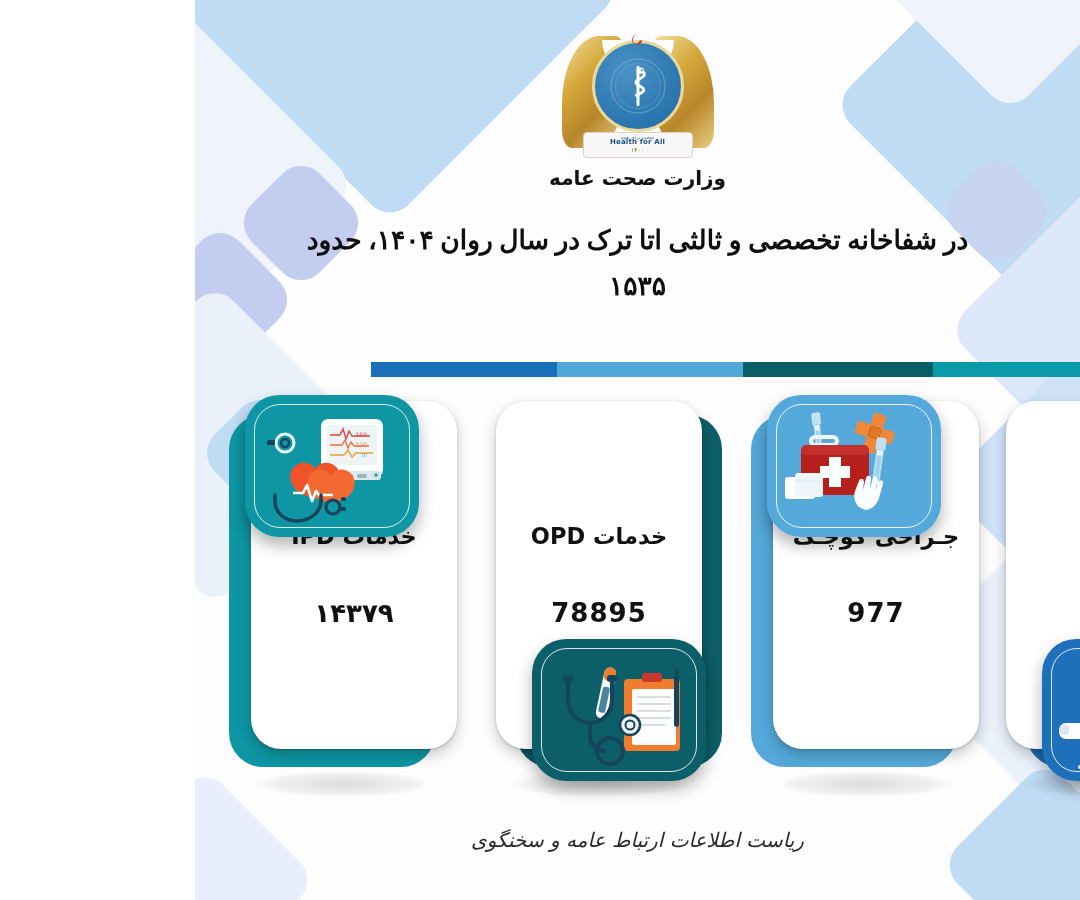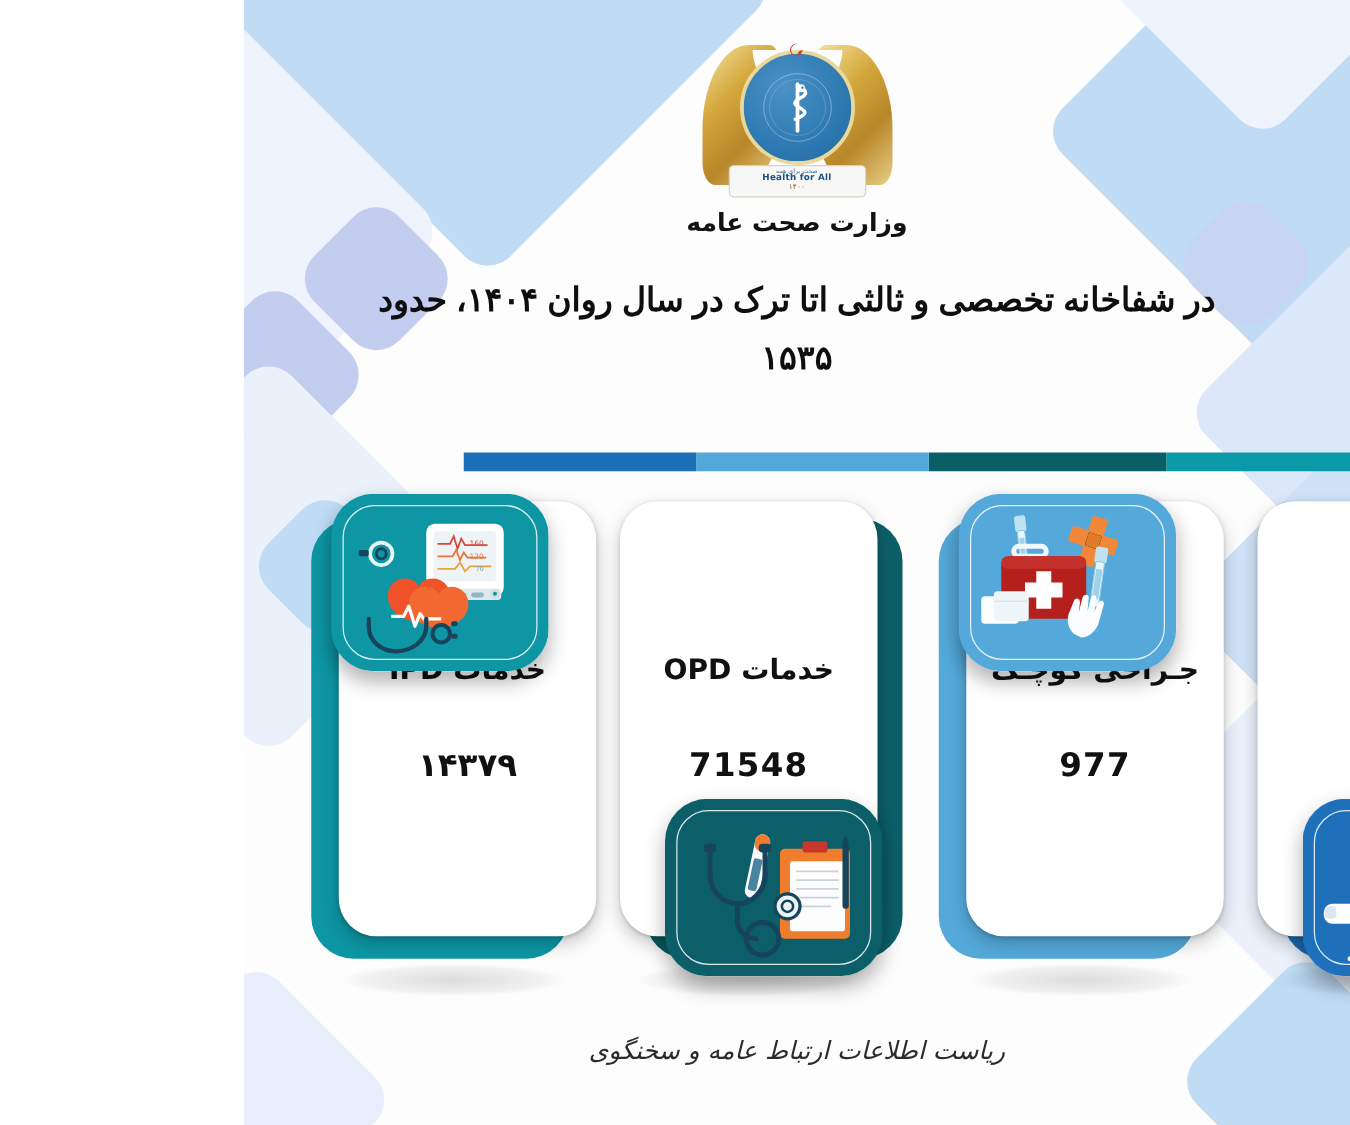--- a/index.html
+++ b/index.html
@@ -66,21 +66,21 @@
     font-family: "DejaVu Sans", sans-serif; font-weight: bold;
     letter-spacing: -1px;
   }
 
   
   .headline {
     position: absolute; left: 95px; right: 95px; top: 218px;
     z-index: 3; text-align: center;
     font-size: 26.5px; font-weight: bold; color: #0e0e0e;
     line-height: 1.72; direction: rtl;
-    font-family: Liberation Sans, sans-serif;
+    font-family: Liberation Serif, serif;
   }
 
   
   .divider {
     position: absolute; top: 362px; left: 176px; width: 752px; height: 15px;
     display: flex; z-index: 3;
   }
   .divider span { height: 100%; display: block; }
   .divider span:nth-child(1) { width: 25.3%; }
   .divider span:nth-child(2) { width: 25.3%; }
@@ -201,21 +201,21 @@
 
   <div class="divider">
     <span style="background: rgb(10, 154, 168);"></span>
     <span style="background: rgb(10, 95, 102);"></span>
     <span style="background: rgb(82, 168, 216);"></span>
     <span style="background: rgb(26, 111, 184);"></span>
   </div>
 
   <div class="cards">
 
-    <div class="card" style="left:46px;">
+    <div class="card" style="left:26px;">
       <div class="card-frame" style="background: rgb(14, 150, 164);"></div>
       <div class="card-ellipse"></div>
       <div class="card-body">
         <div class="card-title">خدمات IPD</div>
         <div class="card-value">۱۴۳۷۹</div>
       </div>
       <div class="icon-tile icon-top">
         <svg viewBox="0 0 174 142" preserveAspectRatio="xMidYMid slice">
           <rect width="174" height="142" fill="#0e96a4"></rect>
           <g>
@@ -249,21 +249,21 @@
           <rect x="22" y="45" width="8" height="5" rx="1.6" fill="#15445c"></rect>
         </svg>
       </div>
     </div>
 
     <div class="card flip" style="left:293px;">
       <div class="card-frame" style="background: rgb(12, 95, 104);"></div>
       <div class="card-ellipse" style="left:22px;"></div>
       <div class="card-body">
         <div class="card-title">خدمات OPD</div>
-        <div class="card-value">71548</div>
+        <div class="card-value">78895</div>
       </div>
       <div class="icon-tile icon-bottom">
         <svg viewBox="0 0 174 142" preserveAspectRatio="xMidYMid slice">
           <rect width="174" height="142" fill="#0c5f68"></rect>
           <g>
             <rect x="92" y="40" width="56" height="72" rx="4" fill="#f07d2e"></rect>
             <rect x="100" y="50" width="44" height="56" rx="2" fill="#fdfdfd"></rect>
             <g stroke="#c9d4d8" stroke-width="1.4">
               <path d="M105 58h34M105 65h34M105 72h34M105 79h34M105 86h28"></path>
             </g>

